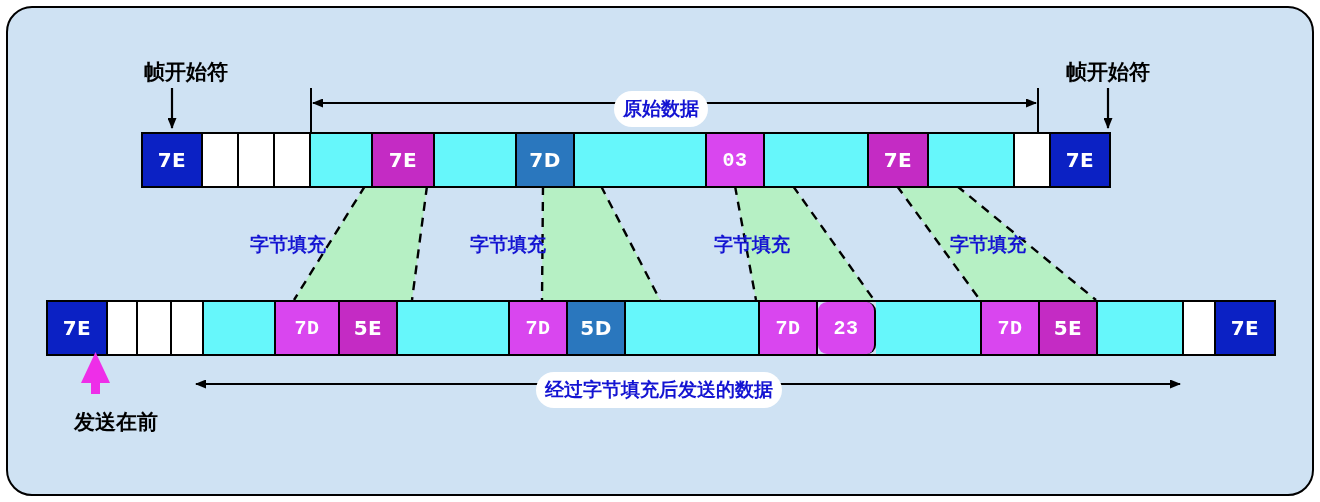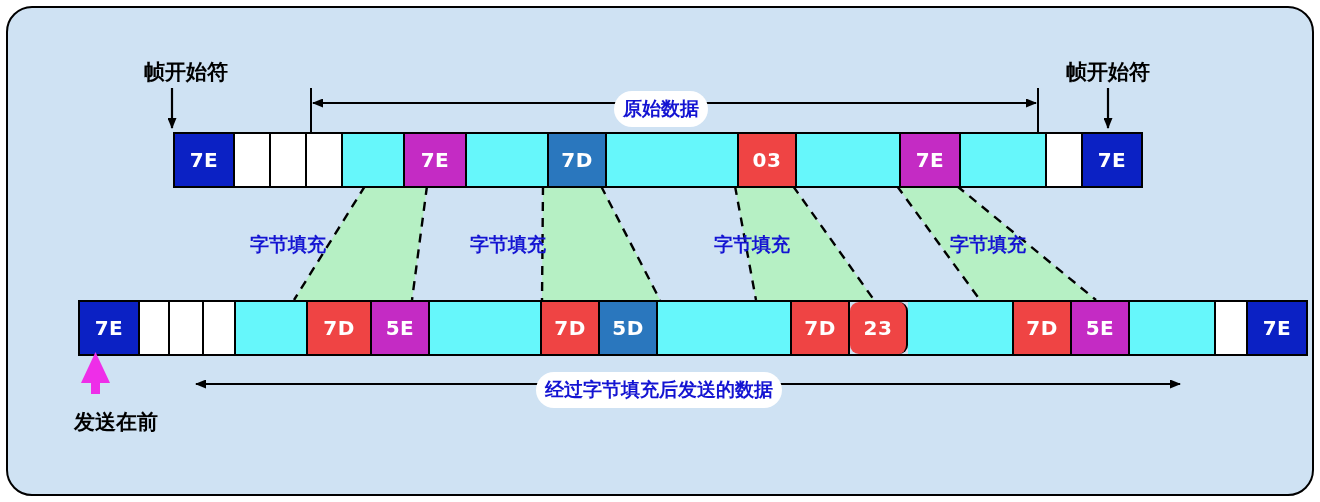--- a/index.html
+++ b/index.html
@@ -51,21 +51,21 @@
     font-size: 20px;
     letter-spacing: 0.5px;
   }
   .cell:last-child { border-right: none; }
 
   .c-flag   { background: #0b21c4; }
   .c-blank  { background: #ffffff; }
   .c-data   { background: #66f7fb; }
   .c-esc    { background: #c42bc4; }
   .c-esc2   { background: #2a77be; }
-  .c-green  { background: #ef4444; }
+  .c-green  { background: #d946ef; font-family: Liberation Mono, monospace; }
 
   
   .cn-label {
     position: absolute;
     font-family: "DejaVu Sans", "Liberation Sans", sans-serif;
     font-weight: bold;
     white-space: nowrap;
   }
   .lbl-black { color: #000000; font-size: 21px; }
   .lbl-blue  { color: #1414d2; font-size: 19px; text-align: right; }
@@ -83,21 +83,21 @@
   }
 
   svg.overlay {
     position: absolute;
     left: 0; top: 0;
     width: 1320px; height: 502px;
     pointer-events: none;
   }
   svg.underlay { z-index: 0; }
   svg.topdraw  { z-index: 3; }
-  #row-top, #row-bot { z-index: 2; margin-left: 32px; }
+  #row-top, #row-bot { z-index: 2; }
   .cn-label, .boxed-label { z-index: 4; }
 </style>
 </head>
 <body>
 
 <div id="stage">
 
   <div id="panel"></div>
 
   <svg class="overlay underlay" viewBox="0 0 1320 502">

